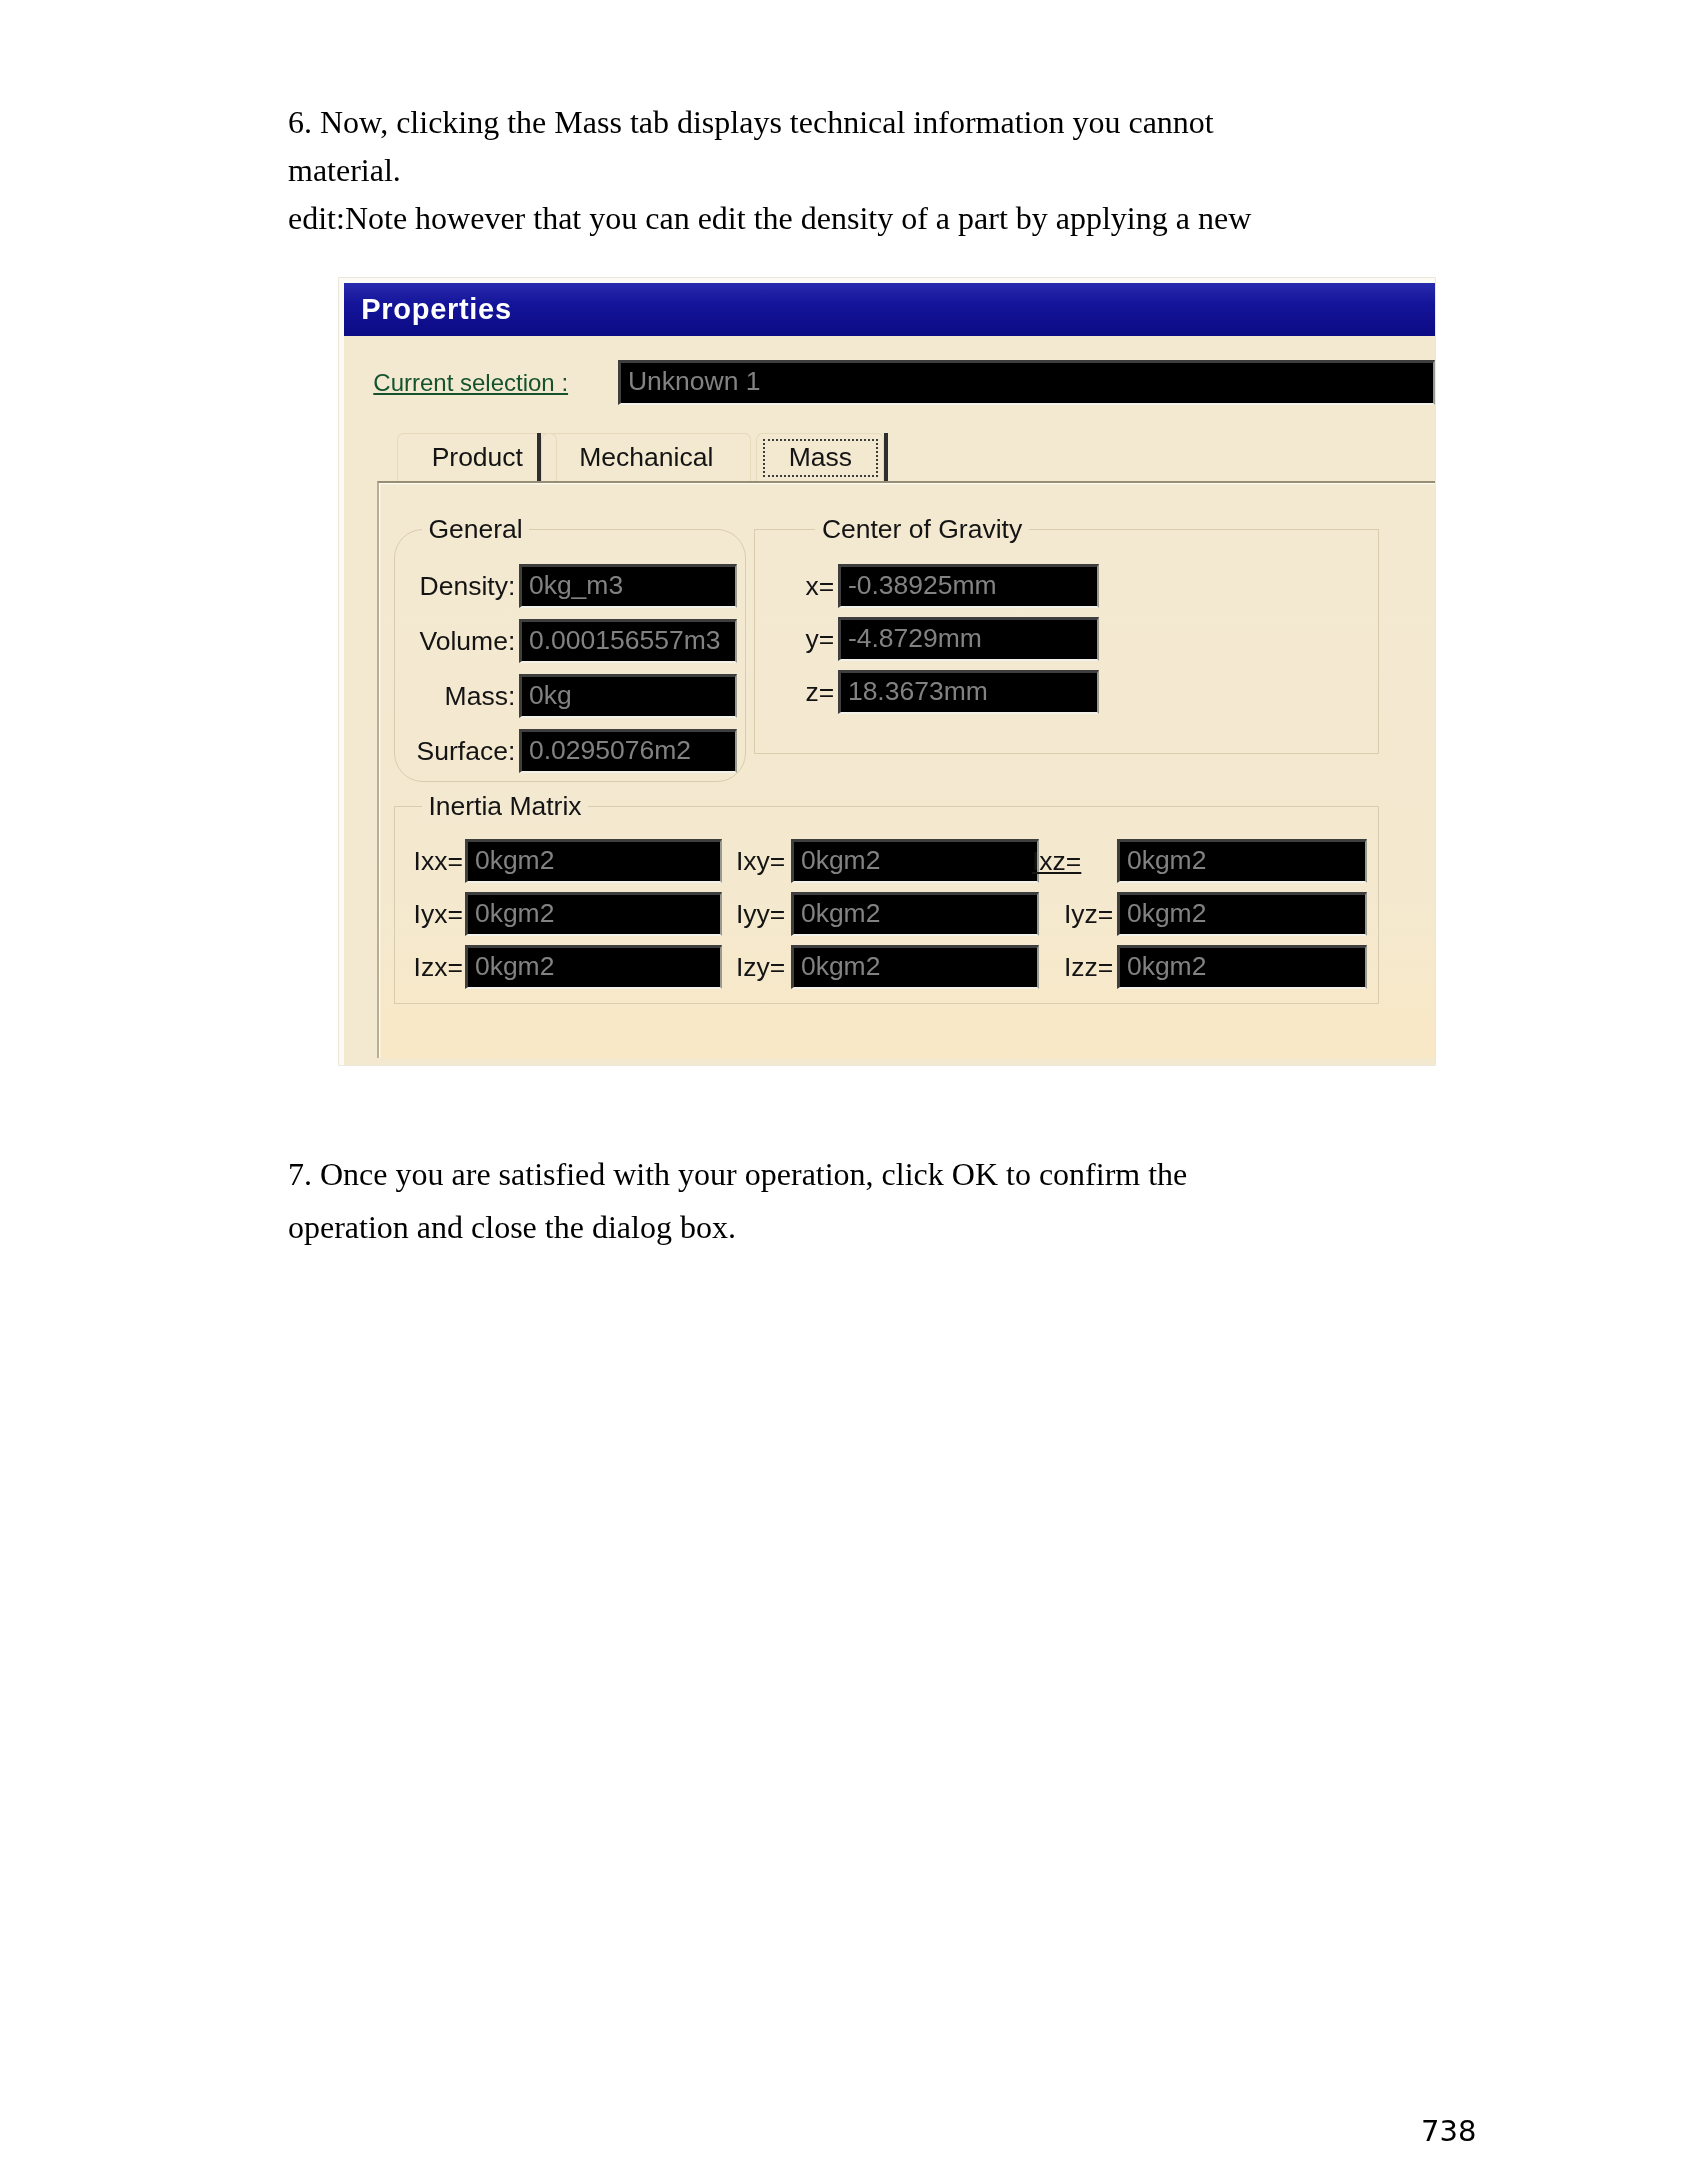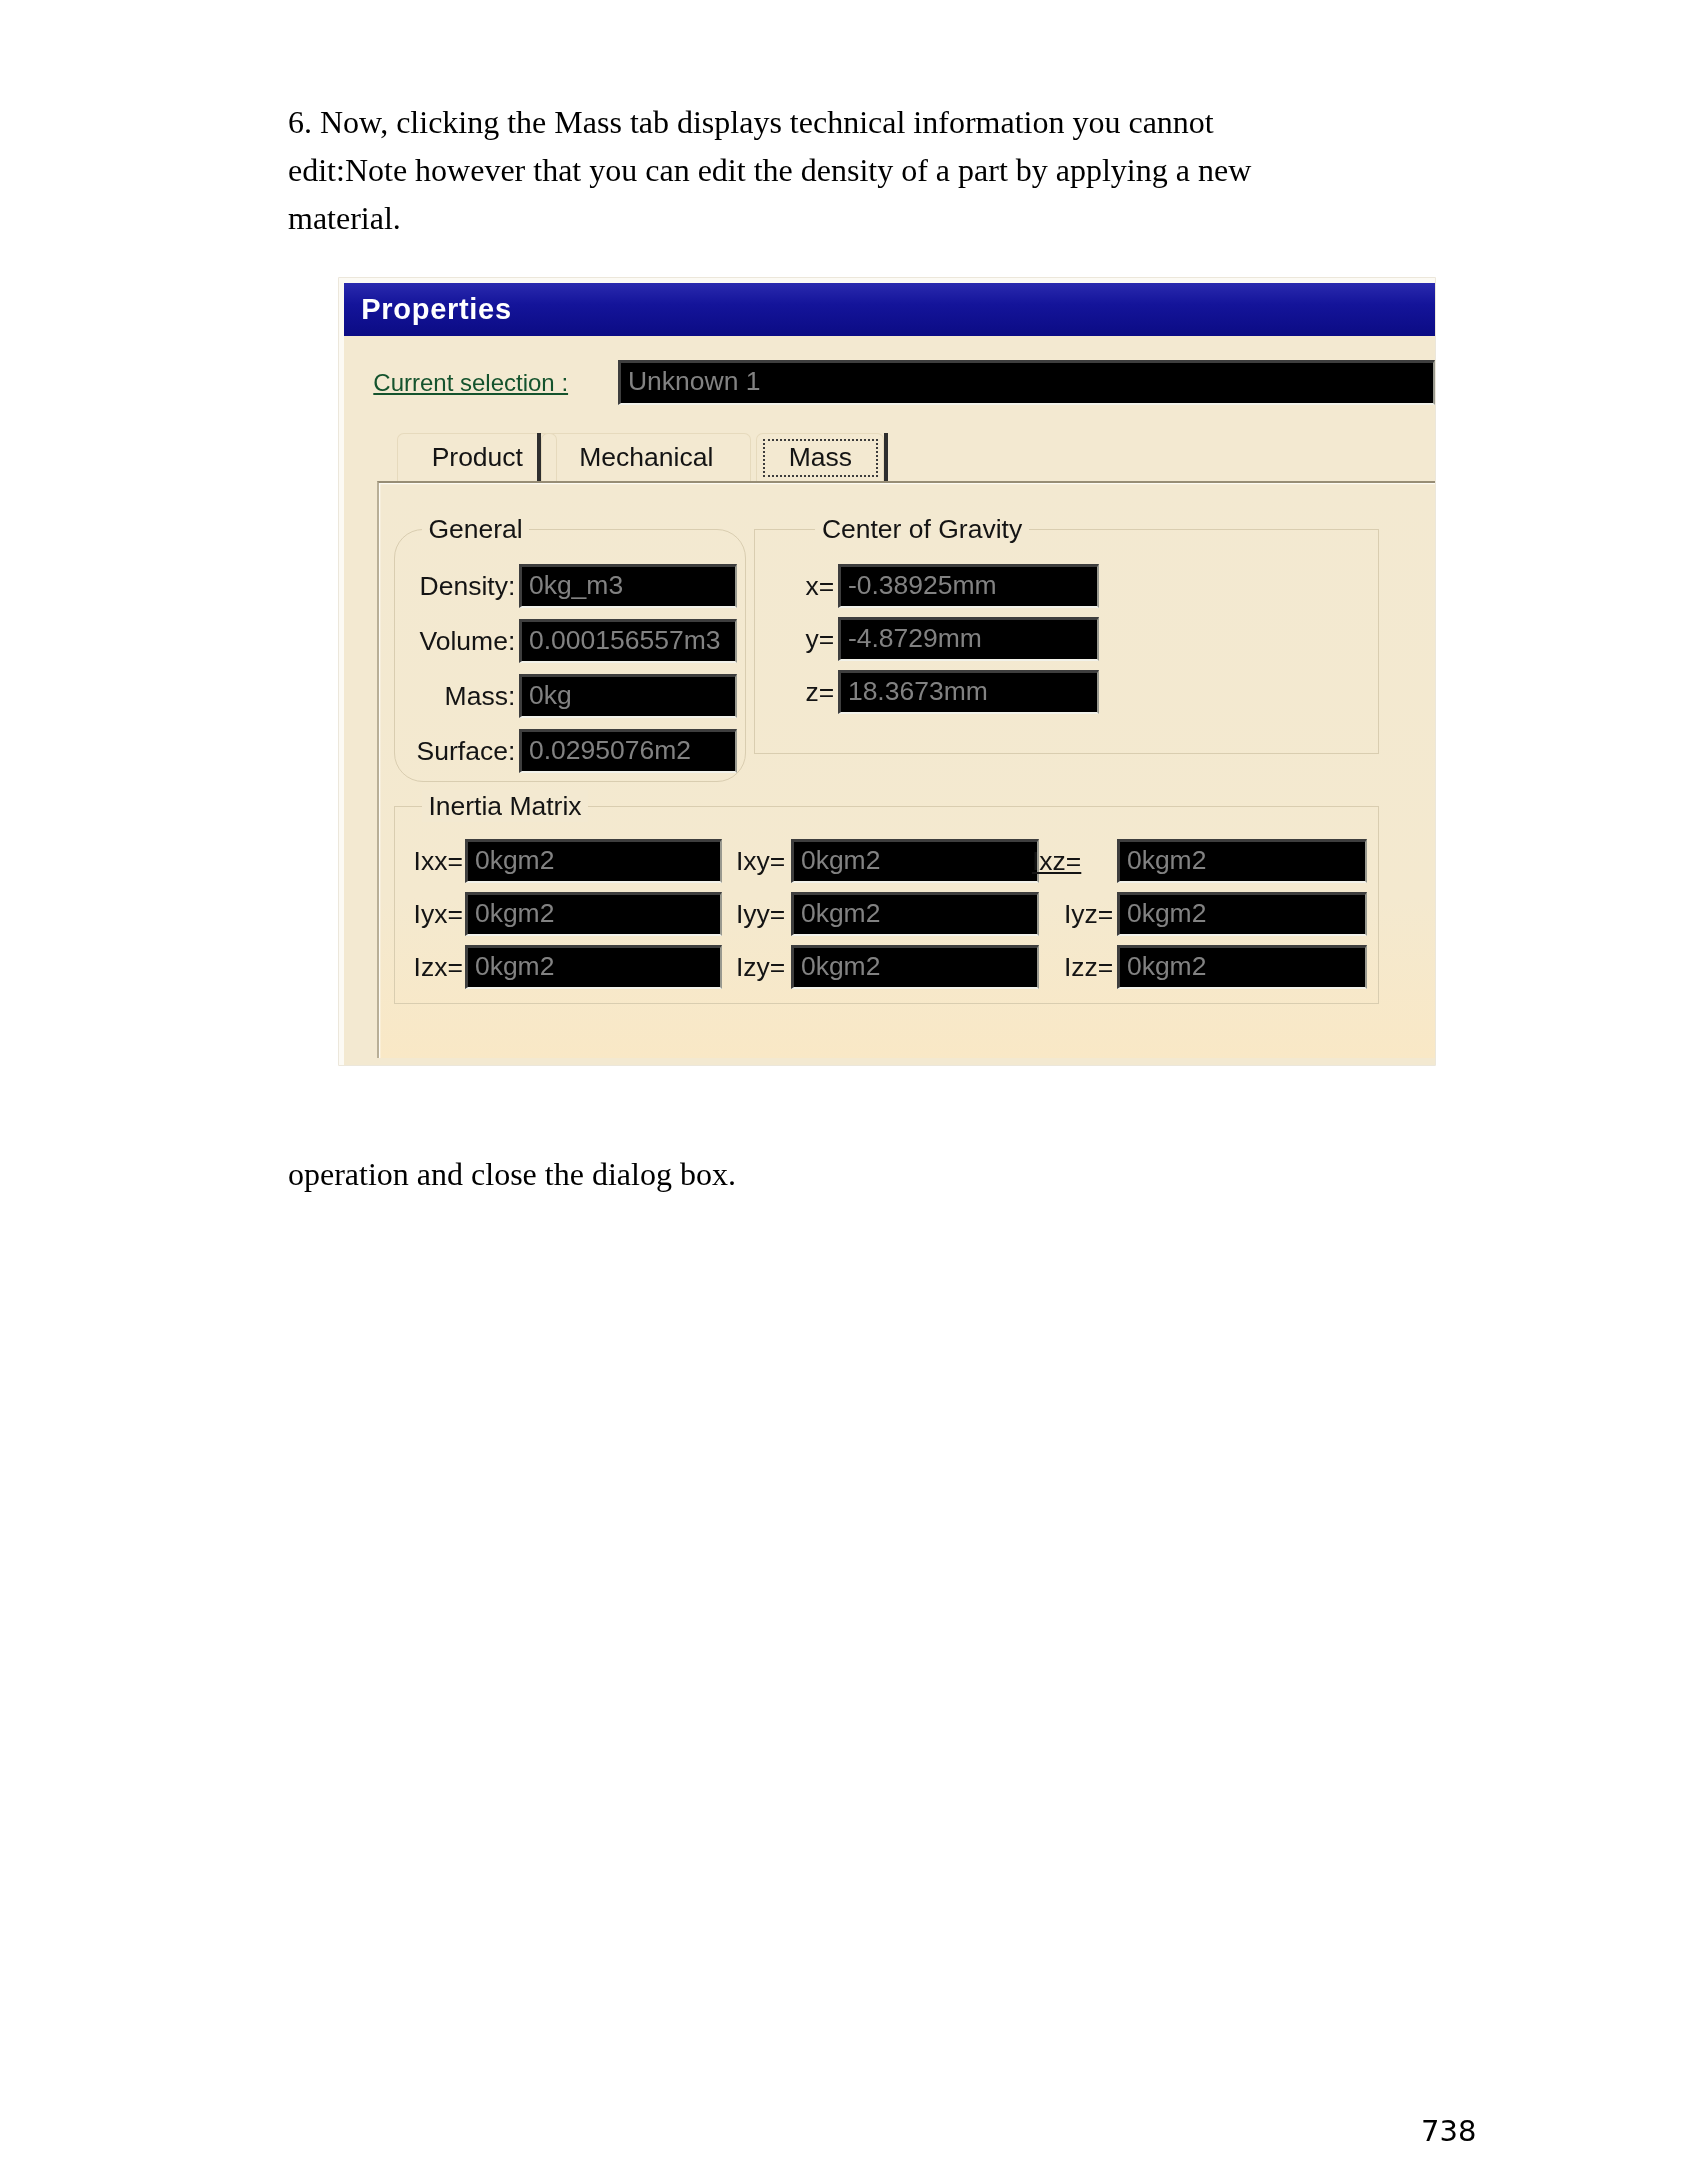--- a/index.html
+++ b/index.html
@@ -89,22 +89,22 @@
     background:#f3e9d1; padding:0 6.6px; font-size:26.5px; color:#141414; white-space:nowrap;
   }
 </style>
 </head>
 <body>
 
 <div class="page">
 
   <div class="para para6" style="top:98px;">
     <div class="pline">6. Now, clicking the Mass tab displays technical information you cannot</div>
+    <div class="pline">material.</div>
     <div class="pline">edit:Note however that you can edit the density of a part by applying a new</div>
-    <div class="pline">material.</div>
   </div>
 
   <div class="dialog">
     <div class="dlg-inner">
 
       <div class="titlebar">
         <div class="ttext">Properties</div>
       </div>
 
       <div class="dlabel" style="left:29px; top:77px;">Current selection :</div>
@@ -171,19 +171,20 @@
         <div class="flabel" style="left:324px; top:138px; width:66px;">Izy=</div>
         <div class="fld" style="left:396px; top:138px; width:248px;">0kgm2</div>
         <div class="flabel" style="left:652px; top:138px; width:66px;">Izz=</div>
         <div class="fld" style="left:722px; top:138px; width:250px;">0kgm2</div>
       </div>
 
     </div>
   </div>
 
   <div class="para para7" style="top:1148px;">
+    <div class="pline">7. Once you are satisfied with your operation, click OK to confirm the</div>
     <div class="pline">operation and close the dialog box.</div>
   </div>
 
   <div class="pagenum">738</div>
 
 </div>
 
 
 </body></html>

